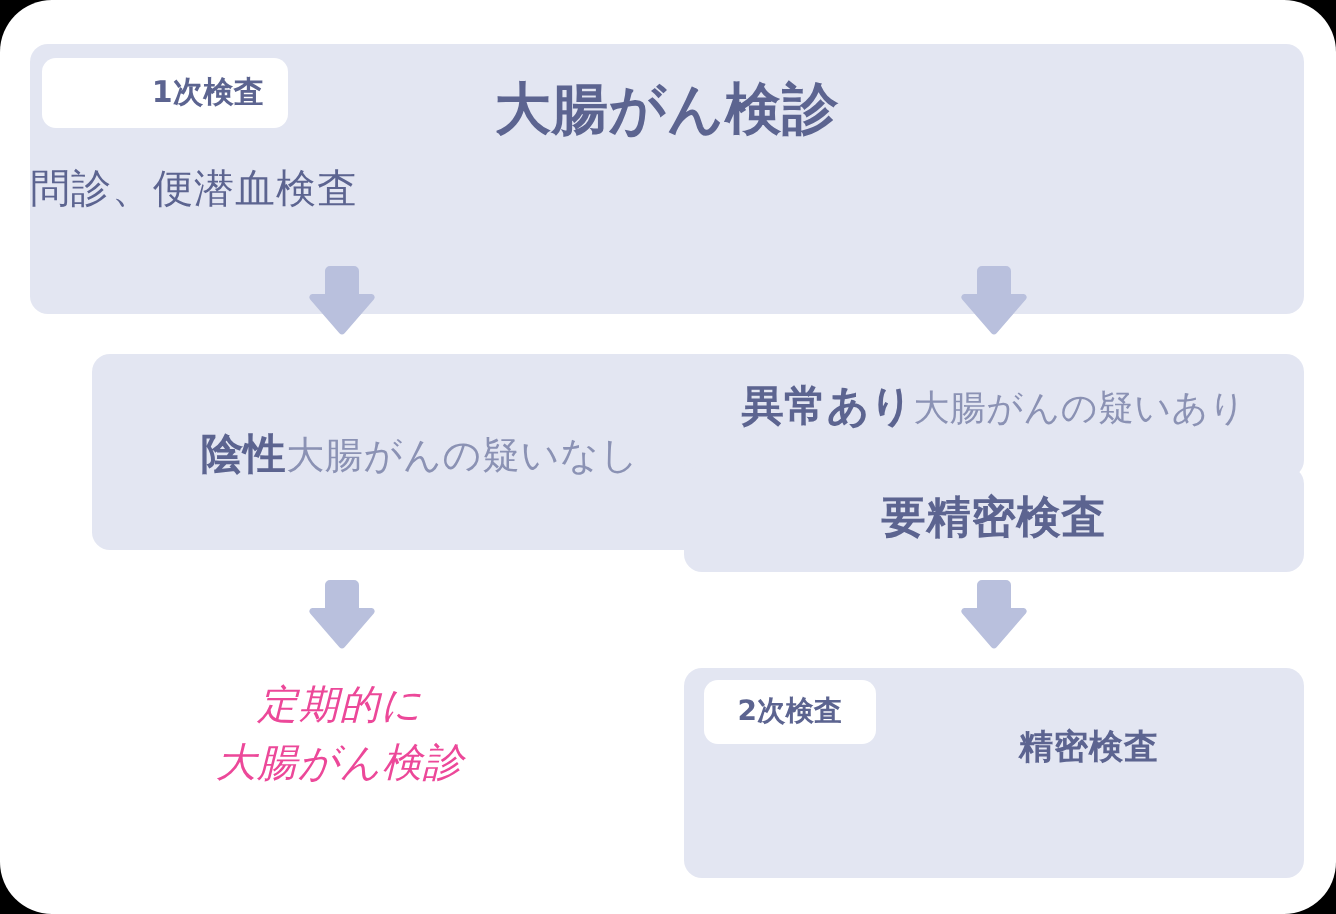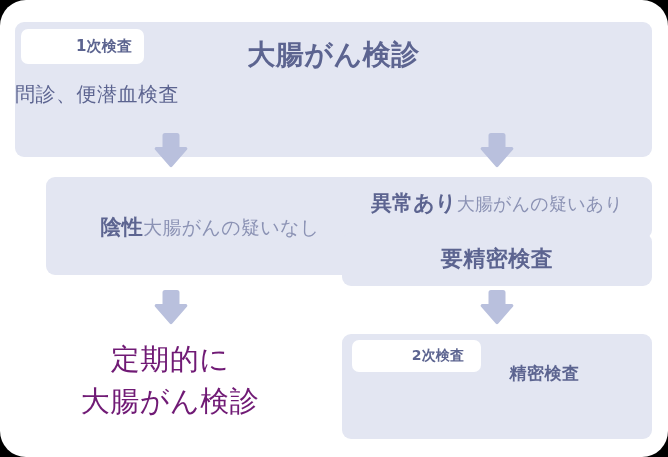--- a/index.html
+++ b/index.html
@@ -80,21 +80,20 @@
     width: 80px;
     height: 35px;
     padding-left: 43px;
   }
   #badge-secondary {
     left: 352px;
     top: 340px;
     width: 86px;
     height: 32px;
     font-size: 14px;
-    padding-left: 43px;
   }
 
   
   .arrow {
     position: absolute;
     width: 40px;
     height: 40px;
   }
   .arrow svg { display: block; width: 40px; height: 40px; }
 
@@ -182,24 +181,25 @@
     letter-spacing: 0.5px;
   }
 
   
   #outcome-followup {
     position: absolute;
     left: 15px;
     top: 338px;
     width: 310px;
     text-align: center;
-    font-size: 29px;
-    color: #701a75;
+    font-size: 20px;
+    color: #ec4899;
     line-height: 1.45;
     letter-spacing: 0.5px;
+    font-style: italic;
   }
   #outcome-followup .line { display: block; }
 </style>
 </head>
 <body>
 
 <div id="page">
 
   <div class="box" id="box-primary">
     <div id="primary-title">大腸がん検診</div>

